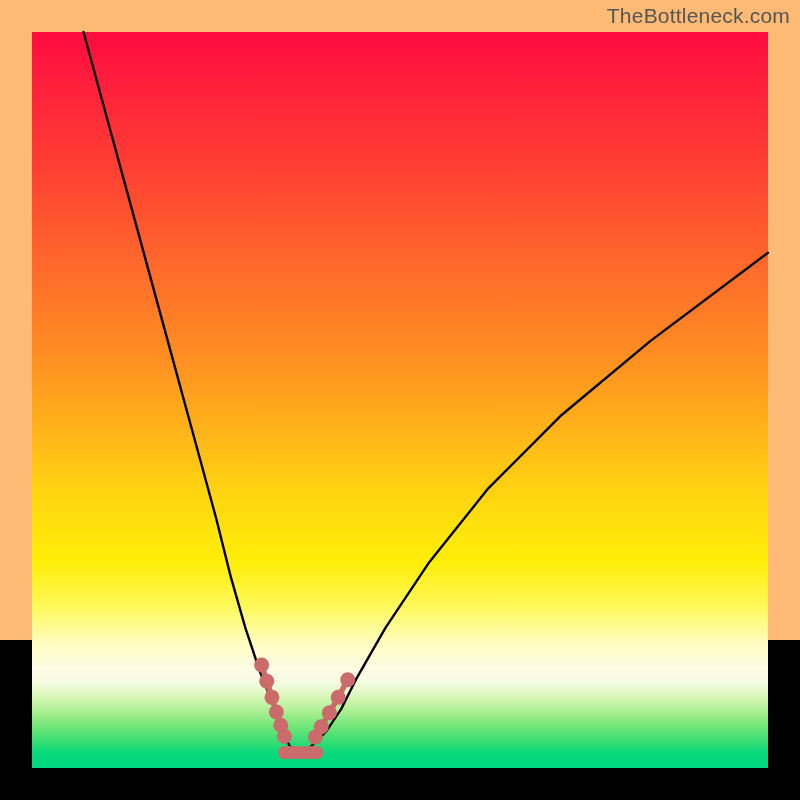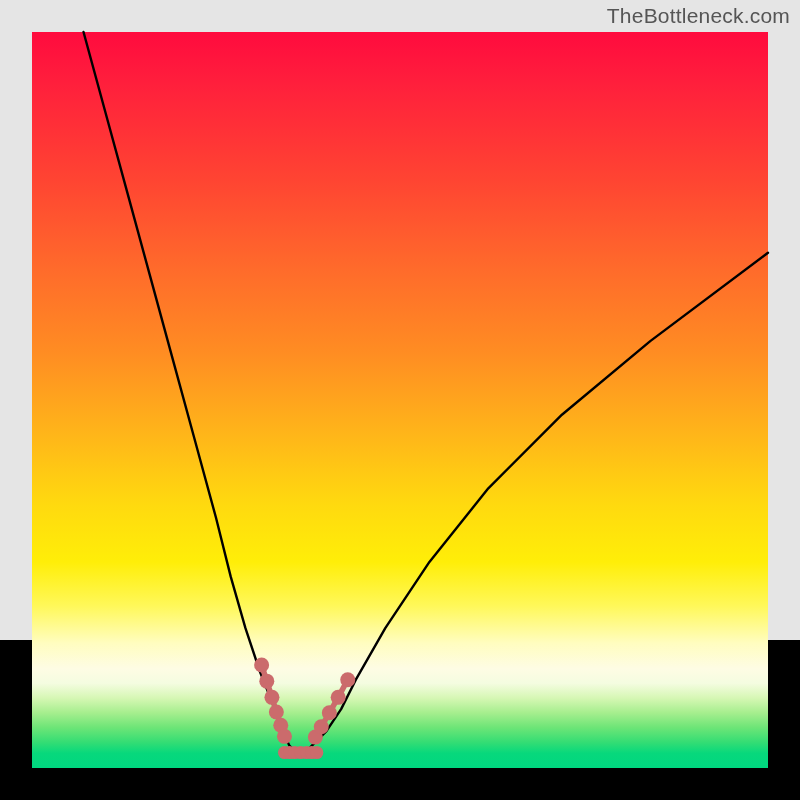--- a/index.html
+++ b/index.html
@@ -8,21 +8,21 @@
     width: 800px;
     height: 800px;
     overflow: hidden;
     background: #000;
     font-family: Arial, Helvetica, sans-serif;
   }
   .frame {
     position: relative;
     width: 800px;
     height: 640px;
-    background: #e5e5e5;
+    background: #fdba74;
   }
   .plot-area {
     position: absolute;
     left: 32px;
     top: 32px;
     width: 736px;
     height: 736px;
     
     background: linear-gradient(
       to bottom,

